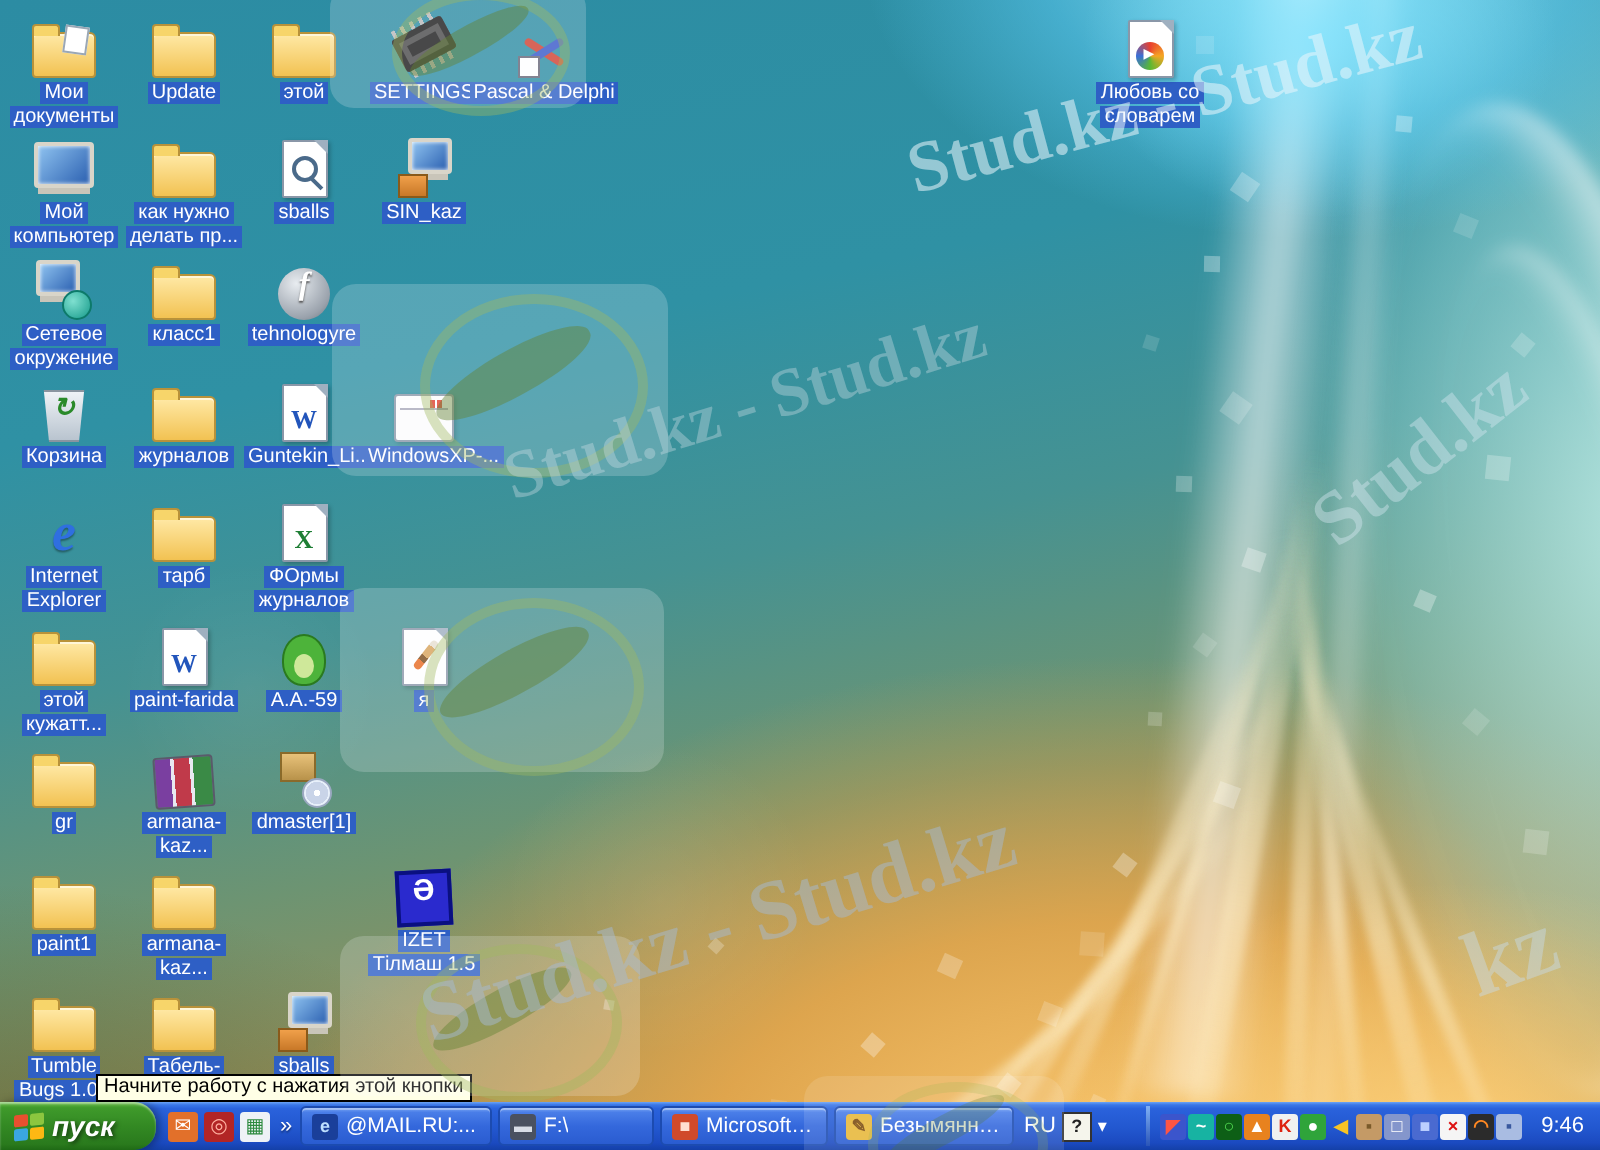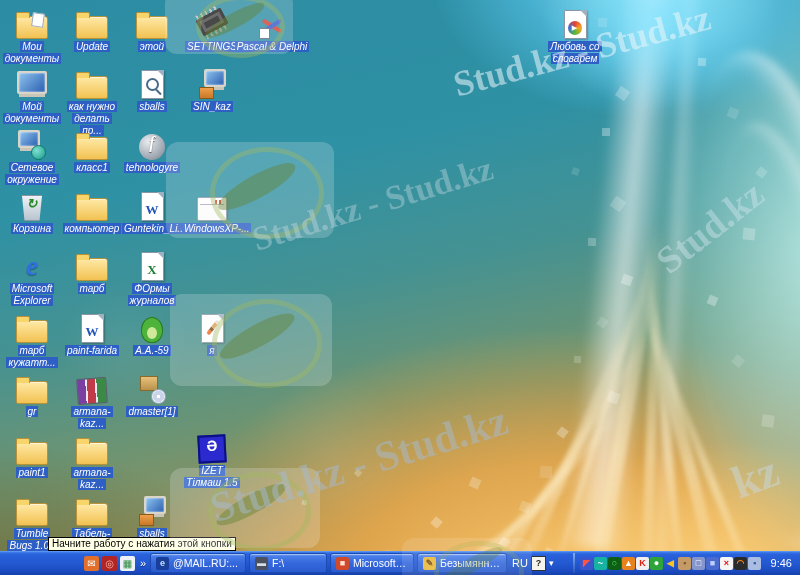--- a/index.html
+++ b/index.html
@@ -20,21 +20,21 @@
   .confetti{position:absolute;background:rgba(255,255,255,.55);pointer-events:none;}
   
   .wm{position:absolute;inset:0;z-index:50;pointer-events:none;}
   .wmtext{position:absolute;font-family:"Liberation Serif",serif;font-weight:bold;white-space:nowrap;}
   .stamp{position:absolute;background:rgba(250,252,255,.2);border-radius:12px;}
   .stamp::before{content:"";position:absolute;right:6%;top:5%;width:62%;height:86%;border-radius:50%;border:5px solid rgba(160,185,95,.4);}
   .stamp::after{content:"";position:absolute;left:28%;top:34%;width:52%;height:24%;background:rgba(100,130,50,.45);border-radius:60% 50% 55% 50%;transform:rotate(-28deg);}
   
   .dicon{position:absolute;width:60px;text-align:center;z-index:5;cursor:default;}
   .img{height:34px;display:flex;align-items:flex-end;justify-content:center;position:relative;}
-  .lbl{margin-top:2px;font-size:10px;line-height:12px;color:#fff;font-style:italic;}
+  .lbl{margin-top:2px;font-size:10px;line-height:12px;color:#fff;}
   .lbl b{font-weight:normal;background:#2e5fc5;padding:0 2px;box-decoration-break:clone;-webkit-box-decoration-break:clone;}
   .img i{display:block;}
   .fold{width:30px;height:21px;background:linear-gradient(180deg,#ffe9a6,#f2c252);border:1px solid #b8923a;border-radius:2px 3px 2px 2px;position:relative;box-shadow:inset 0 1px 0 #fff6d8;}
   .fold::before{content:"";position:absolute;top:-5px;left:-1px;width:12px;height:5px;background:#f7d56a;border:1px solid #b8923a;border-bottom:none;border-radius:2px 2px 0 0;}
   .fold.open::after{content:"";position:absolute;right:3px;top:-4px;width:10px;height:12px;background:#fff;border:1px solid #9aa7b5;transform:rotate(8deg);}
   .mon{width:26px;height:19px;border:2px solid #d9d5c9;border-radius:2px;background:linear-gradient(135deg,#8fc3f0,#2a5fb0);box-shadow:0 5px 0 -2px #c9c5b9,inset 0 0 2px #fff;margin-bottom:5px;}
   .mon.tiny{width:18px;height:14px;margin-bottom:3px;}
   .grp{position:relative;width:36px;height:34px;}
   .globe{position:absolute;right:4px;bottom:0;width:13px;height:13px;border-radius:50%;background:radial-gradient(circle at 35% 35%,#7fe0d0,#169a8a);border:1px solid #0d7a6a;}
   .bin{width:20px;height:24px;background:linear-gradient(180deg,#eef2f6,#b9c4cf);border:1px solid #8a95a0;clip-path:polygon(4% 0,96% 0,84% 100%,16% 100%);position:relative;display:flex;align-items:center;justify-content:center;color:#2a8a2a;font-size:13px;font-weight:bold;}
@@ -183,21 +183,21 @@
         <i class="pg">
           <i class="play">▶</i>
         </i>
       </div>
       <div class="lbl"><b>Любовь со словарем</b></div>
     </div>
     <div class="dicon" style="left: 2px; top: 65px;">
       <div class="img">
         <i class="mon"></i>
       </div>
-      <div class="lbl"><b>Мой документы</b></div>
+      <div class="lbl"><b>Мой компьютер</b></div>
     </div>
     <div class="dicon" style="left: 62px; top: 65px;">
       <div class="img">
         <i class="fold"></i>
       </div>
       <div class="lbl"><b>как нужно делать пр...</b></div>
     </div>
     <div class="dicon" style="left: 122px; top: 65px;">
       <div class="img">
         <i class="pg">
@@ -239,61 +239,61 @@
     <div class="dicon" style="left: 2px; top: 187px;">
       <div class="img">
         <i class="bin">↻</i>
       </div>
       <div class="lbl"><b>Корзина</b></div>
     </div>
     <div class="dicon" style="left: 62px; top: 187px;">
       <div class="img">
         <i class="fold"></i>
       </div>
-      <div class="lbl"><b>компьютер</b></div>
+      <div class="lbl"><b>журналов</b></div>
     </div>
     <div class="dicon" style="left: 122px; top: 187px;">
       <div class="img">
         <i class="pg">
           <b class="gl" style="color:#2255bb;">W</b>
         </i>
       </div>
       <div class="lbl"><b>Guntekin_Li...</b></div>
     </div>
     <div class="dicon" style="left: 182px; top: 187px;">
       <div class="img">
         <i class="winic"></i>
       </div>
       <div class="lbl"><b>WindowsXP-...</b></div>
     </div>
     <div class="dicon" style="left: 2px; top: 247px;">
       <div class="img">
         <span class="ietxt">e</span>
       </div>
-      <div class="lbl"><b>Microsoft Explorer</b></div>
+      <div class="lbl"><b>Internet Explorer</b></div>
     </div>
     <div class="dicon" style="left: 62px; top: 247px;">
       <div class="img">
         <i class="fold"></i>
       </div>
       <div class="lbl"><b>тарб</b></div>
     </div>
     <div class="dicon" style="left: 122px; top: 247px;">
       <div class="img">
         <i class="pg">
           <b class="gl" style="color:#1e7e34;">X</b>
         </i>
       </div>
       <div class="lbl"><b>ФОрмы журналов</b></div>
     </div>
     <div class="dicon" style="left: 2px; top: 309px;">
       <div class="img">
         <i class="fold"></i>
       </div>
-      <div class="lbl"><b>тарб кужатт...</b></div>
+      <div class="lbl"><b>этой кужатт...</b></div>
     </div>
     <div class="dicon" style="left: 62px; top: 309px;">
       <div class="img">
         <i class="pg">
           <b class="gl" style="color:#2255bb;">W</b>
         </i>
       </div>
       <div class="lbl"><b>paint-farida</b></div>
     </div>
     <div class="dicon" style="left: 122px; top: 309px;">
@@ -368,20 +368,29 @@
           <i class="box" style="left:5px;bottom:0;"></i>
         </i>
       </div>
       <div class="lbl"><b>sballs</b></div>
     </div>
   </div>
 
 <div class="tooltip">Начните работу с нажатия этой кнопки</div>
 
 <div class="taskbar">
+  <div class="start">
+    <span class="flag">
+        <i></i>
+        <i></i>
+        <i></i>
+        <i></i>
+      </span>
+    <span>пуск</span>
+  </div>
   <div class="ql">
     <span id="qlicons" style="display:flex;gap:3px;">
         <span class="qlic" style="background: rgb(226, 112, 42); color: rgb(255, 255, 255);">✉</span>
         <span class="qlic" style="background: rgb(178, 37, 37); color: rgb(255, 176, 160);">◎</span>
         <span class="qlic" style="background: rgb(238, 242, 246); color: rgb(44, 138, 62);">▦</span>
       </span>
     <span class="chev">»</span>
   </div>
   <div class="tasks" id="tasks">
       <div class="task" style="width: 96px;">

